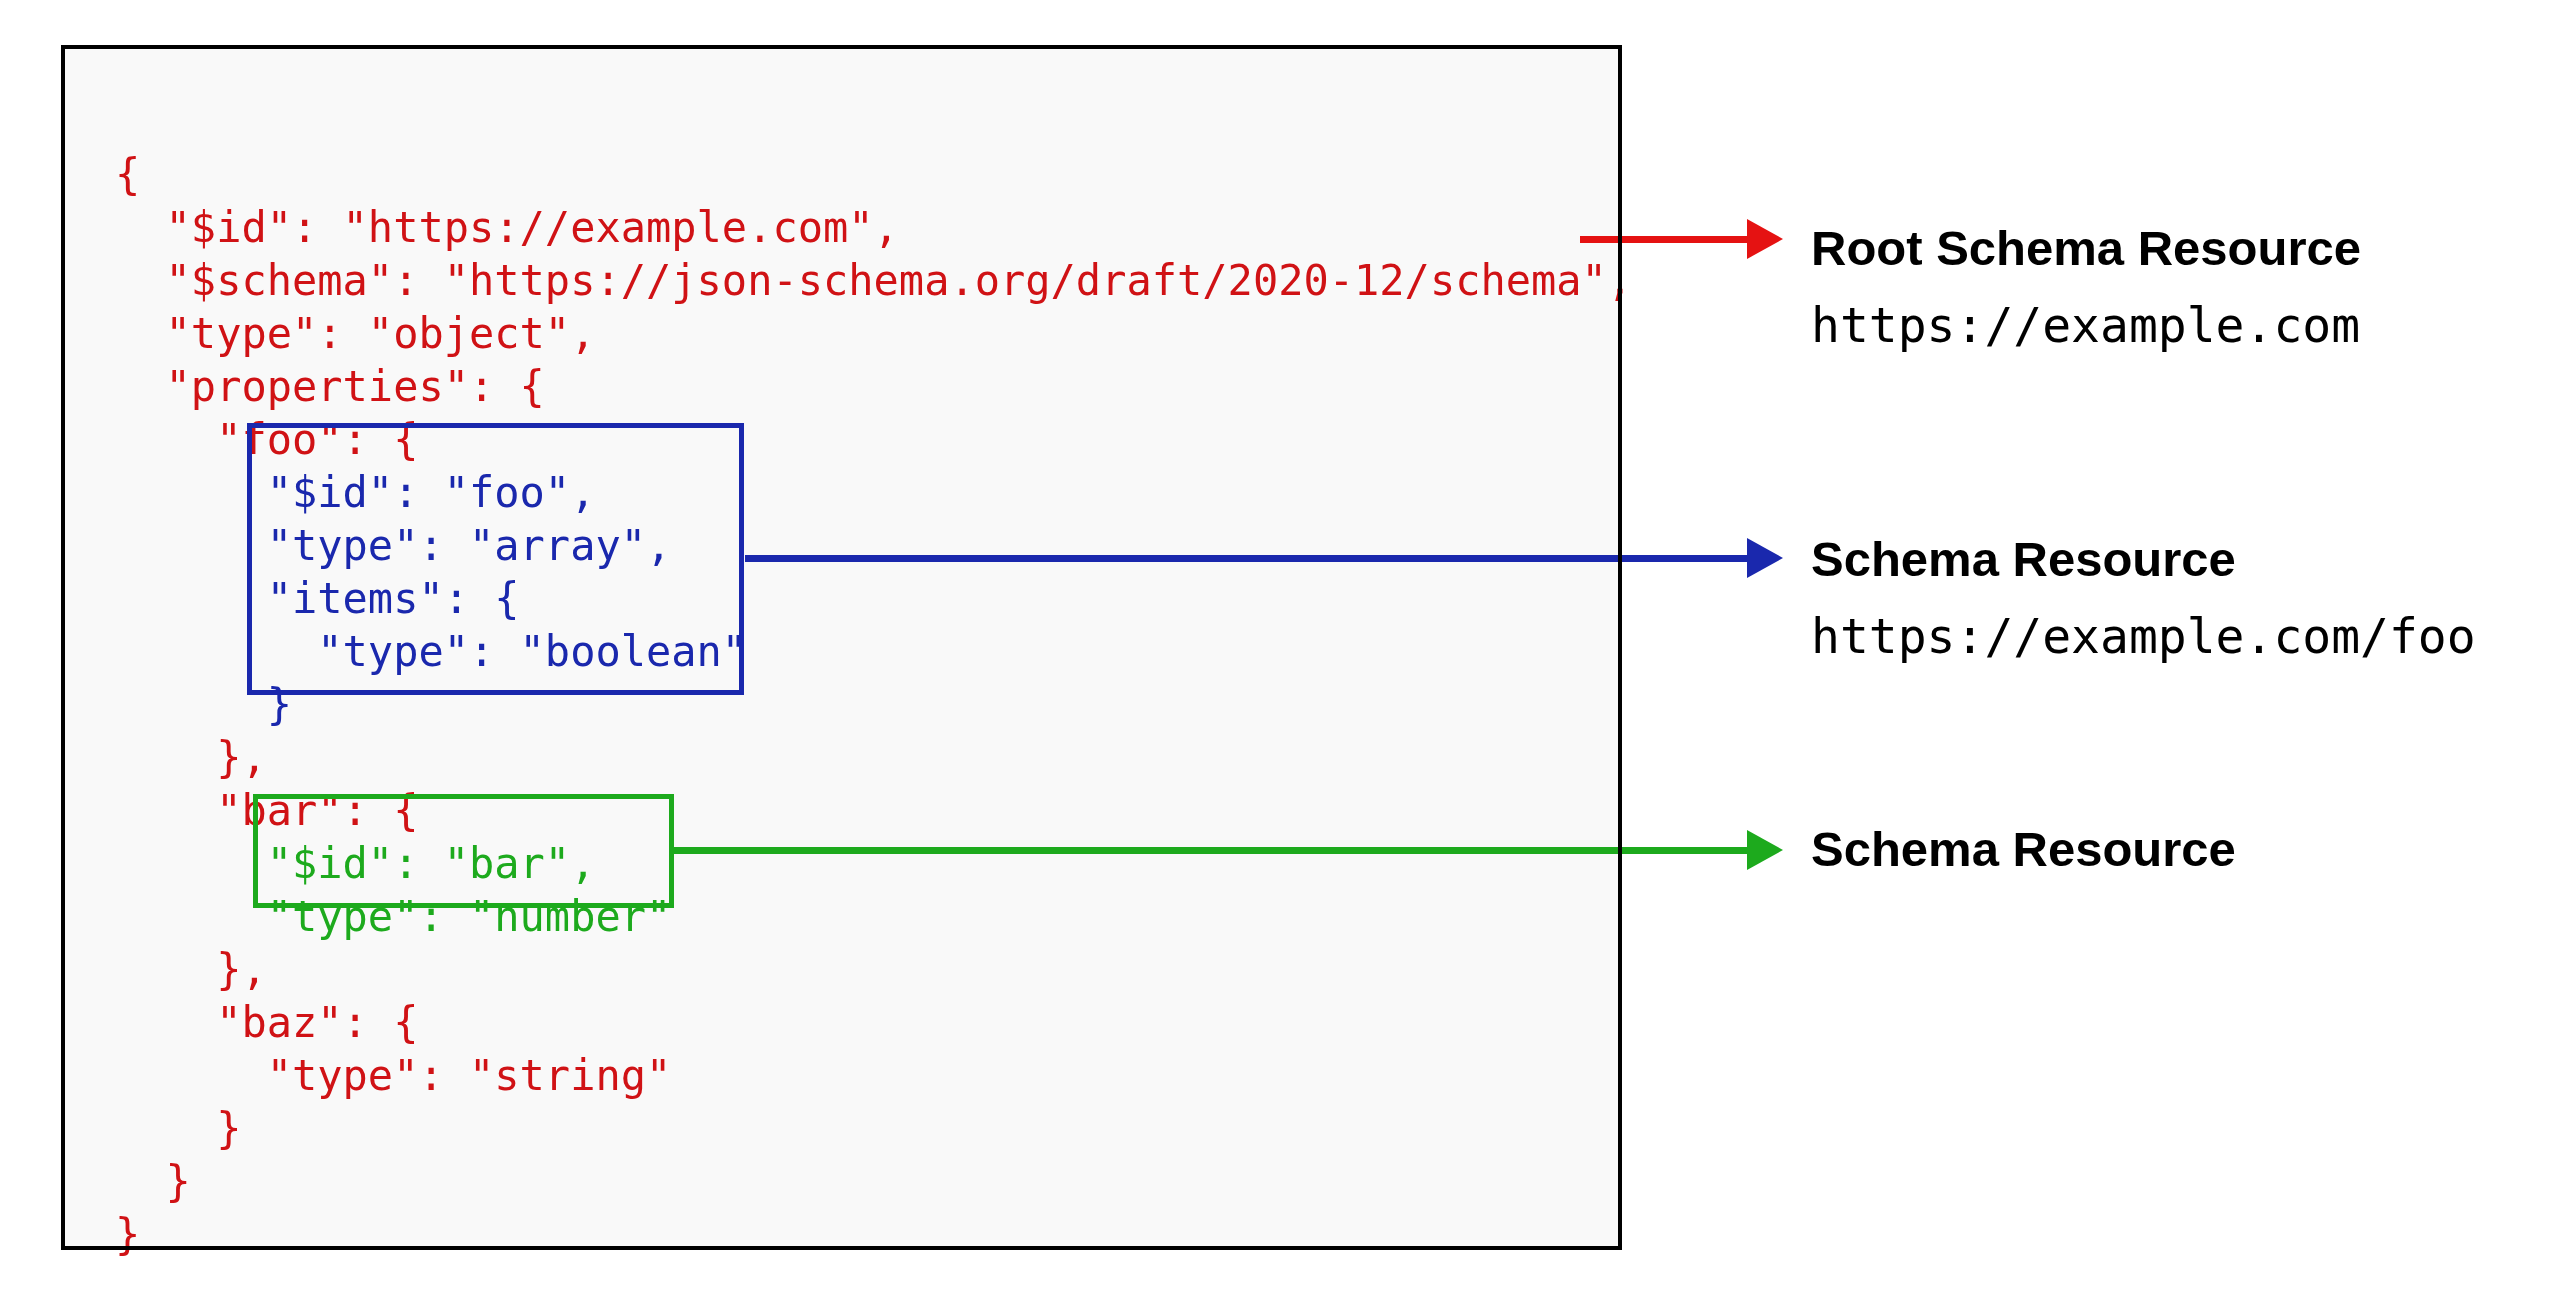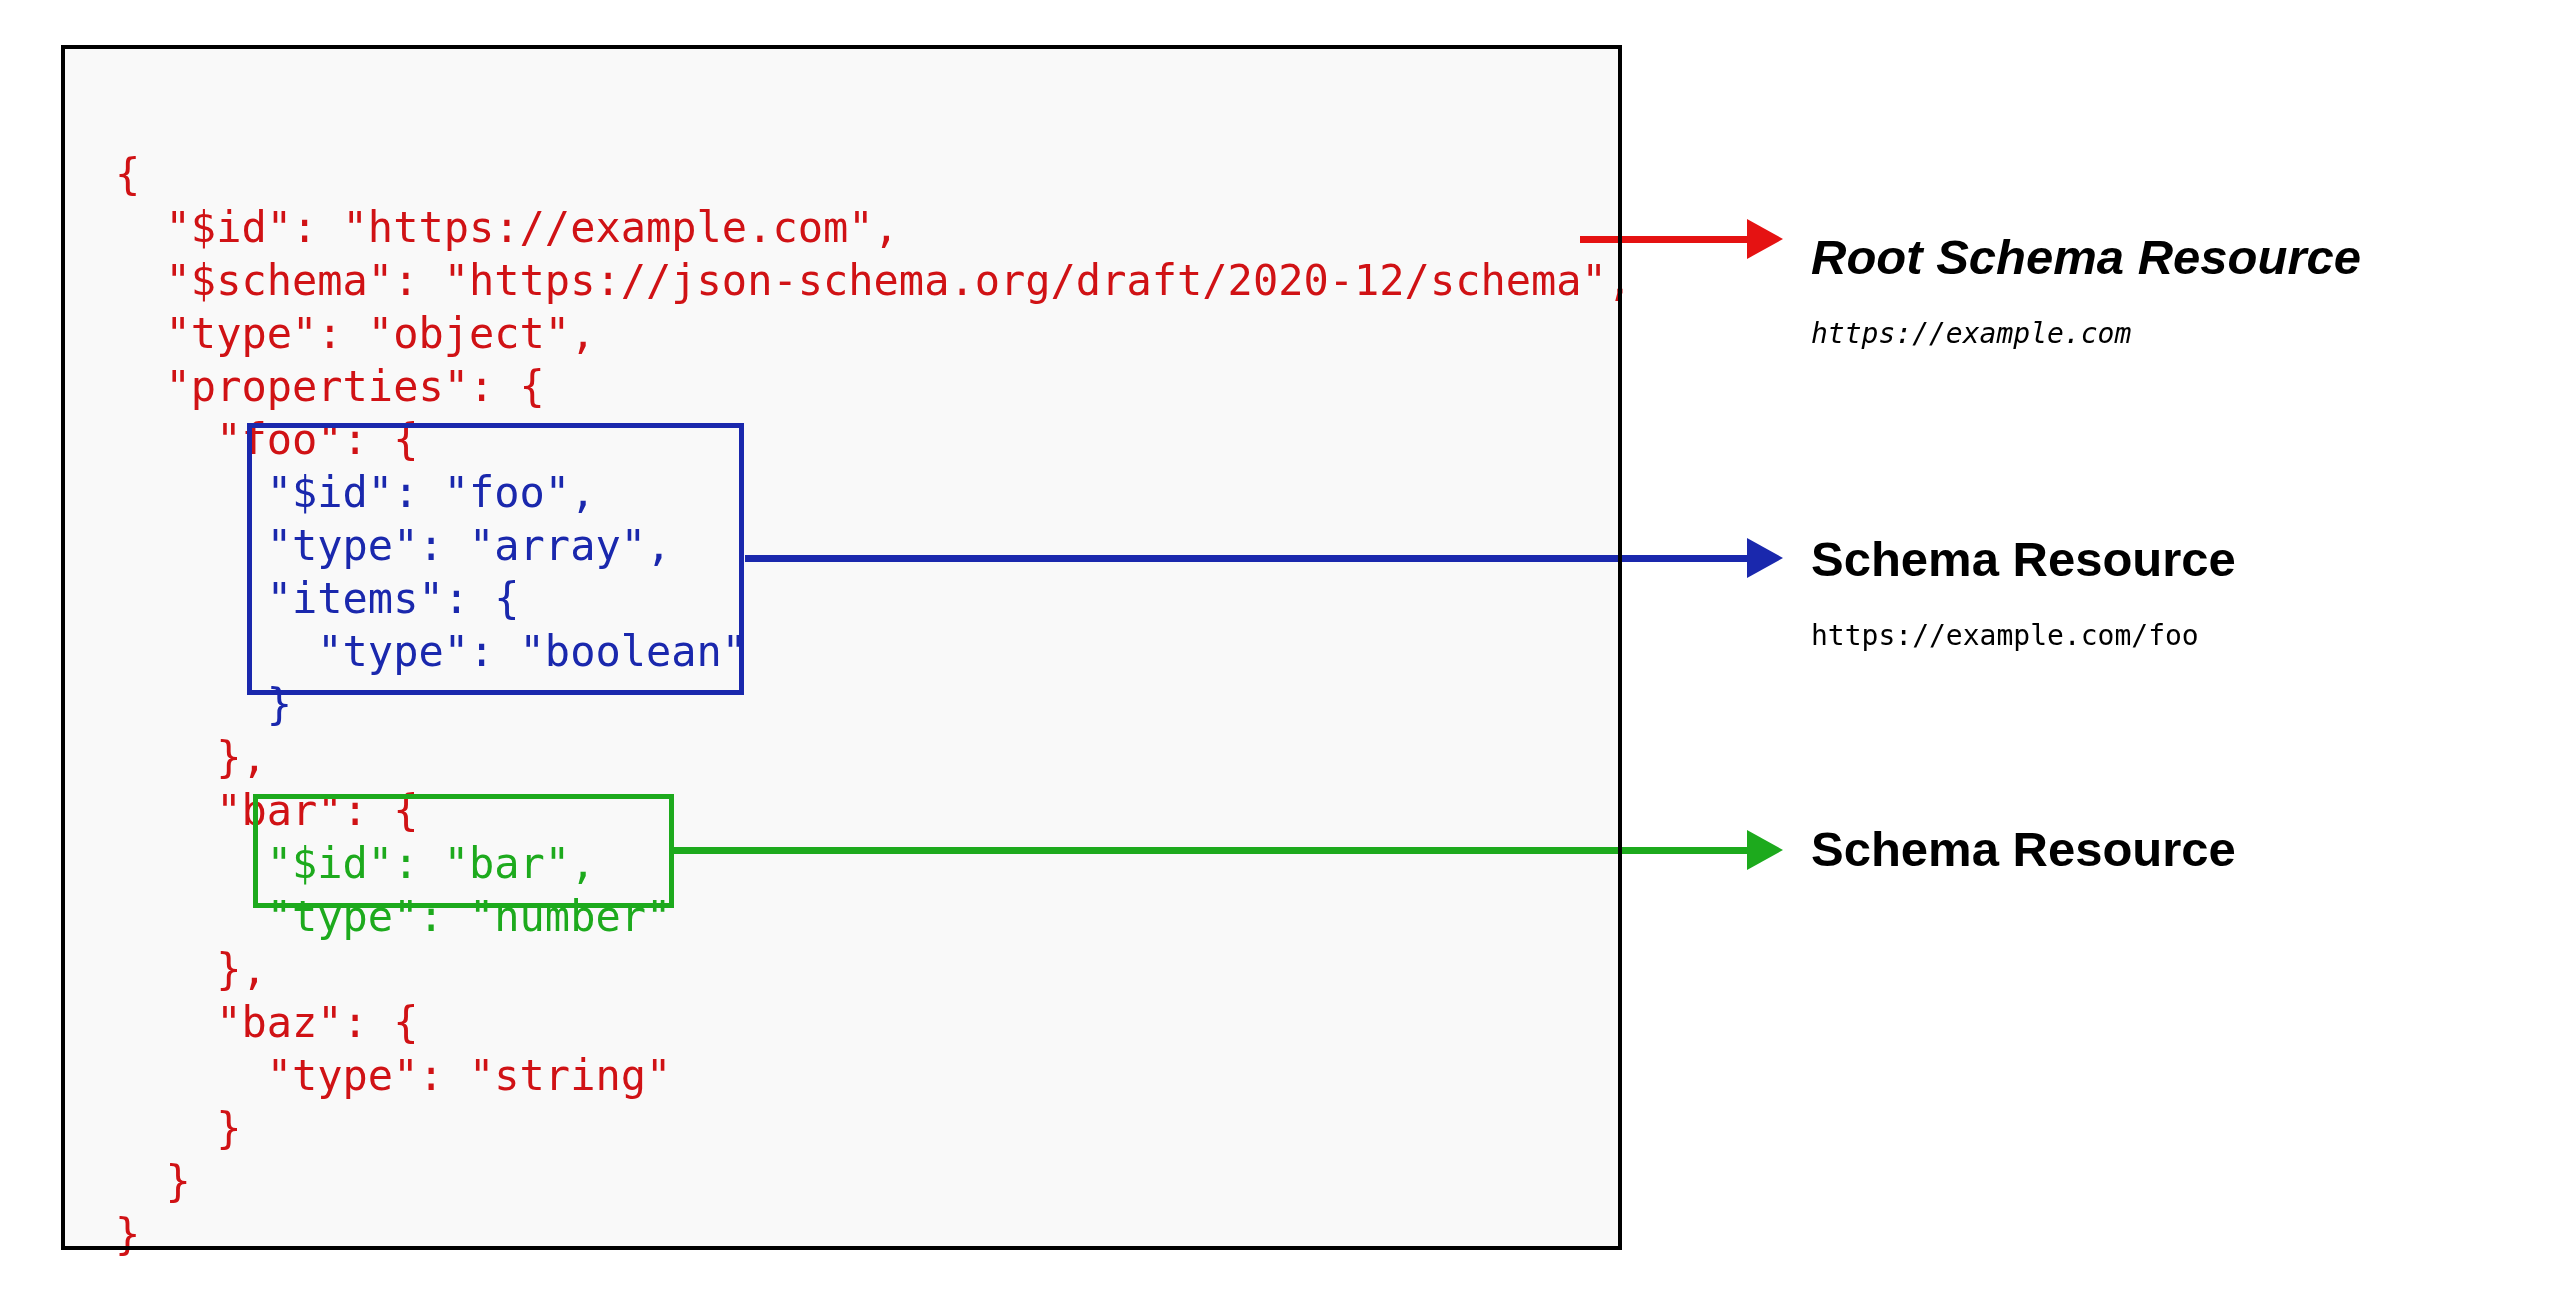--- a/index.html
+++ b/index.html
@@ -86,34 +86,34 @@
   .arrow-foo  .head  { left: 1747px; top: 538px; border-left-color: var(--blue); }
   .arrow-bar  .shaft { left: 674px;  top: 847px; width: 1074px; background: var(--green); }
   .arrow-bar  .head  { left: 1747px; top: 830px; border-left-color: var(--green); }
   
   .label-group {
     position: absolute;
     left: 1811px;
     z-index: 15;
     color: var(--label-text);
   }
-  .label-group.g1 { top: 233px; font-style: italic; }
+  .label-group.g1 { top: 224px; }
   .label-group.g2 { top: 535px; }
   .label-group.g3 { top: 825px; }
   .label-title {
     font-weight: bold;
     font-size: 49px;
     line-height: 49px;
     letter-spacing: 0px;
     white-space: nowrap;
   }
   .label-url {
     margin-top: 32px;
     font-family: "DejaVu Sans Mono", monospace;
-    font-size: 28px;
+    font-size: 48px;
     line-height: 40px;
     white-space: nowrap;
   }
 </style>
 </head>
 <body>
 
 <div class="canvas">
 
   <div class="panel-bg"></div>

